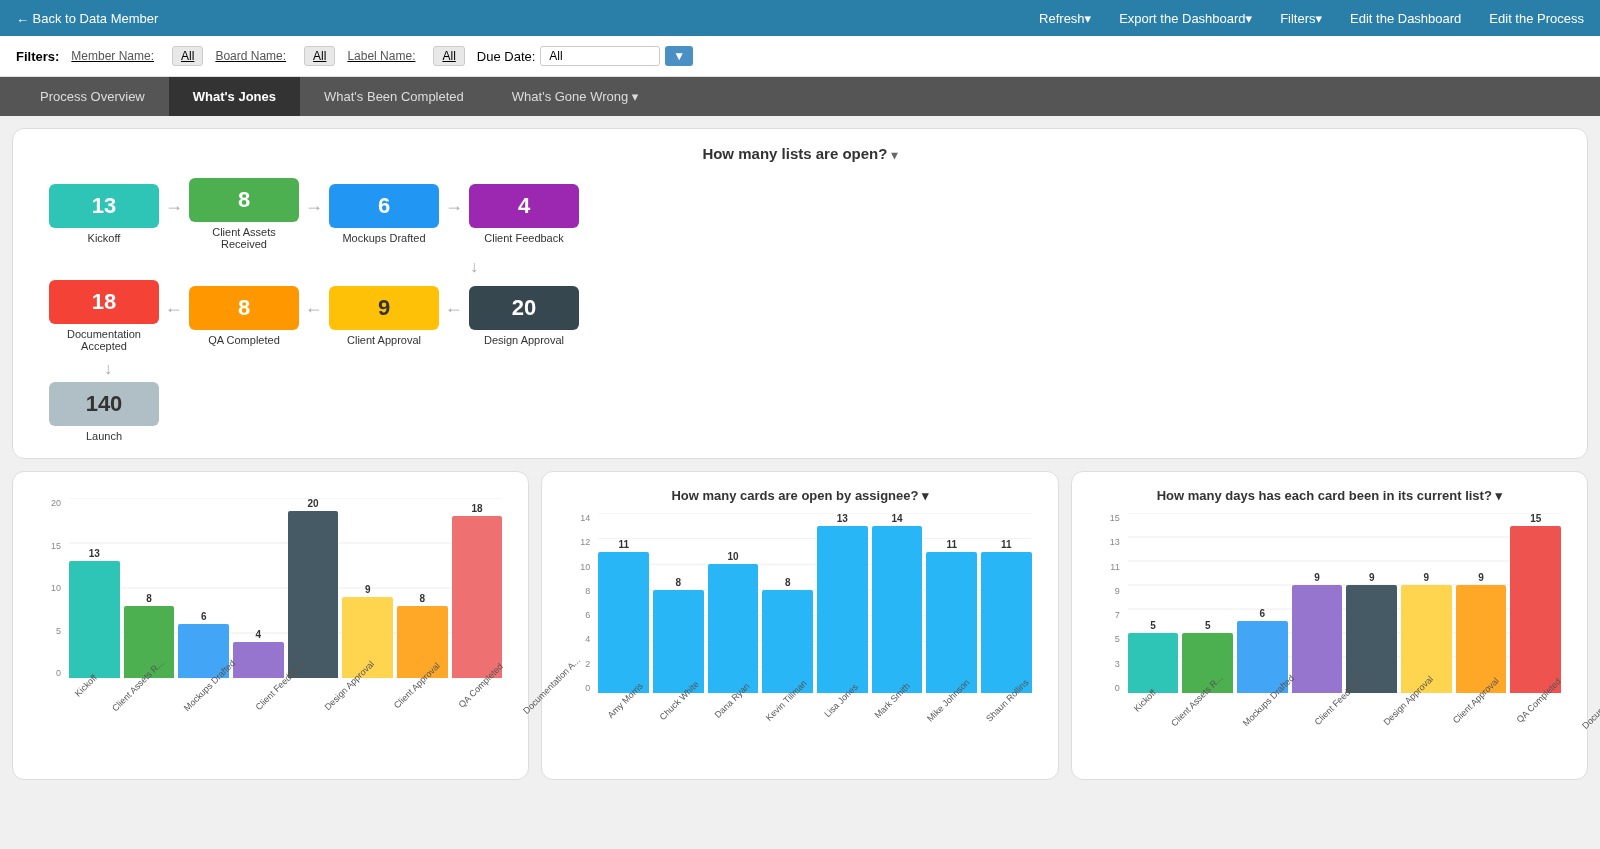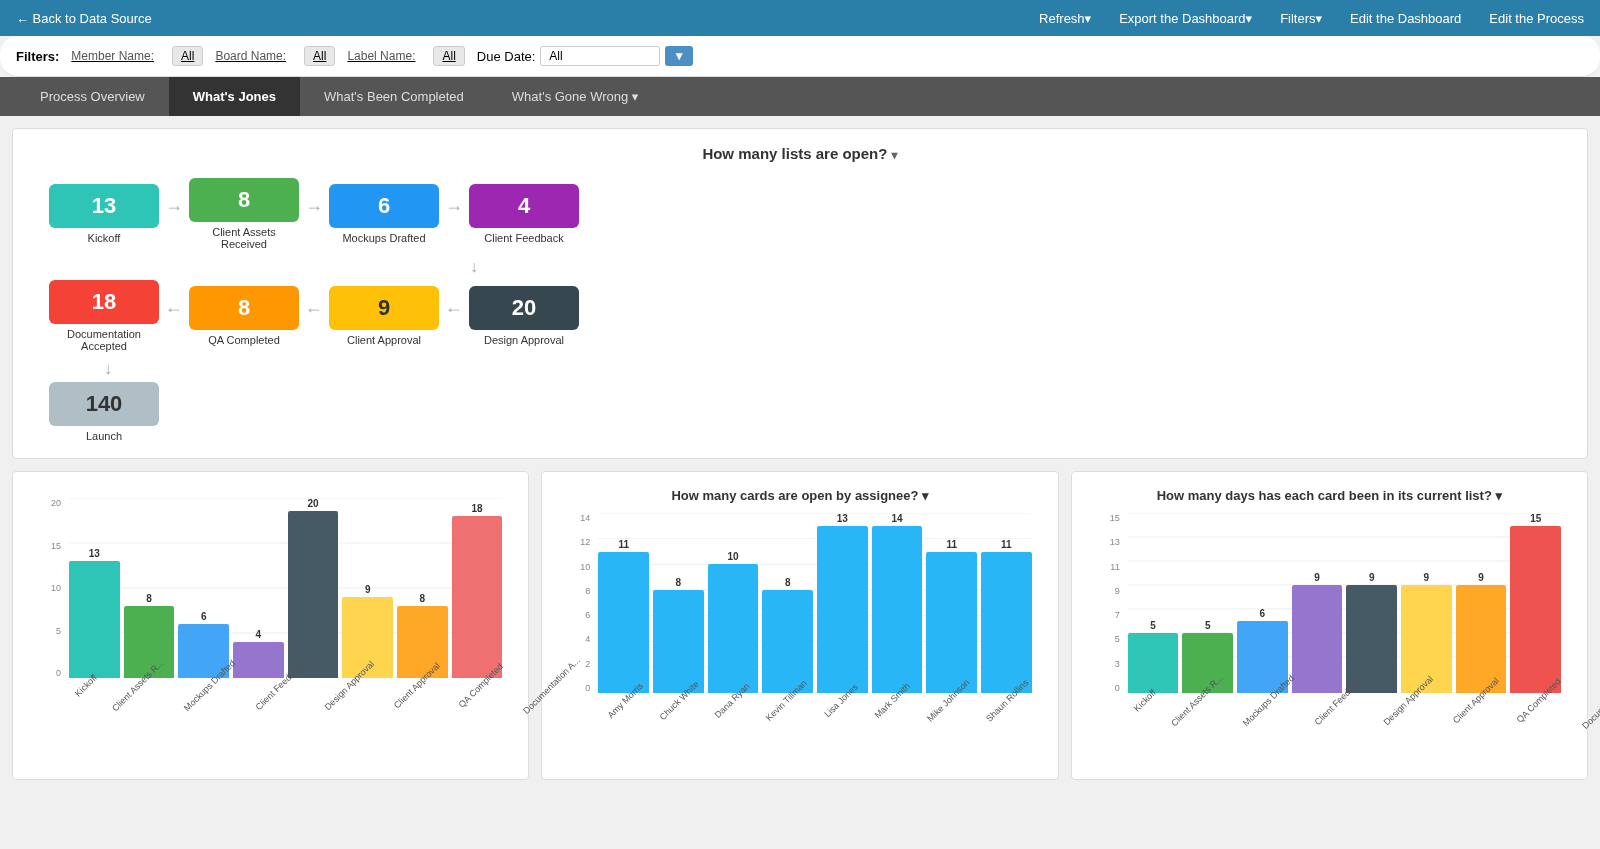--- a/index.html
+++ b/index.html
@@ -21,21 +21,20 @@
     .top-bar-actions span { cursor: pointer; }
 
     
     .filters-bar {
       background: white;
       padding: 10px 16px;
       display: flex;
       align-items: center;
       gap: 12px;
       border-bottom: 1px solid #ddd;
-      border-radius: 18px;
     }
     .filters-bar label { font-weight: 600; font-size: 13px; }
     .filter-group { display: flex; align-items: center; gap: 18px; font-size: 12px; text-decoration: underline; }
     .filter-group span { color: #555; }
     .filter-pill {
       background: #e8e8e8;
       border: 1px solid #ccc;
       border-radius: 3px;
       padding: 2px 8px;
       font-size: 12px;
@@ -78,21 +77,21 @@
     }
 
     
     .main-content { padding: 12px; display: flex; flex-direction: column; gap: 12px; }
     .row { display: flex; gap: 12px; }
 
     
     .card {
       background: white;
       border: 1px solid #ddd;
-      border-radius: 4px;
+      border-radius: 12px;
       padding: 16px;
     }
 
     .card-title {
       text-align: center;
       font-size: 15px;
       font-weight: 600;
       margin-bottom: 16px;
       color: #333;
     }
@@ -132,21 +131,21 @@
     .bg-red { background: #f44336; }
     .bg-orange { background: #ff9800; }
     .bg-yellow { background: #ffc107; }
     .bg-darkblue { background: #37474f; }
     .bg-gray { background: #b0bec5; }
   </style>
 </head>
 <body>
 
 <div class="top-bar">
-  <span class="top-bar-back">← Back to Data Source</span>
+  <span class="top-bar-back">← Back to Data Member</span>
   <div class="top-bar-spacer"></div>
   <div class="top-bar-actions">
     <span>Refresh▾</span>
     <span>Export the Dashboard▾</span>
     <span>Filters▾</span>
     <span>Edit the Dashboard</span>
     <span>Edit the Process</span>
   </div>
 </div>
 

